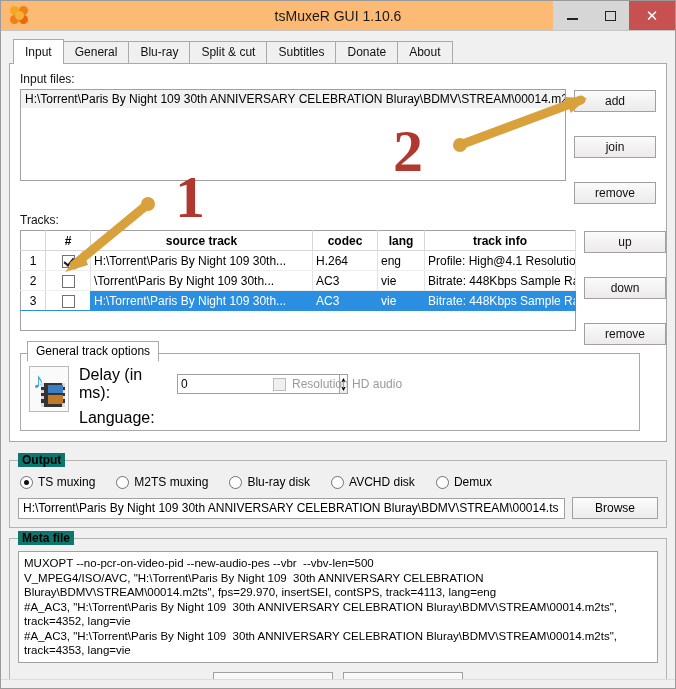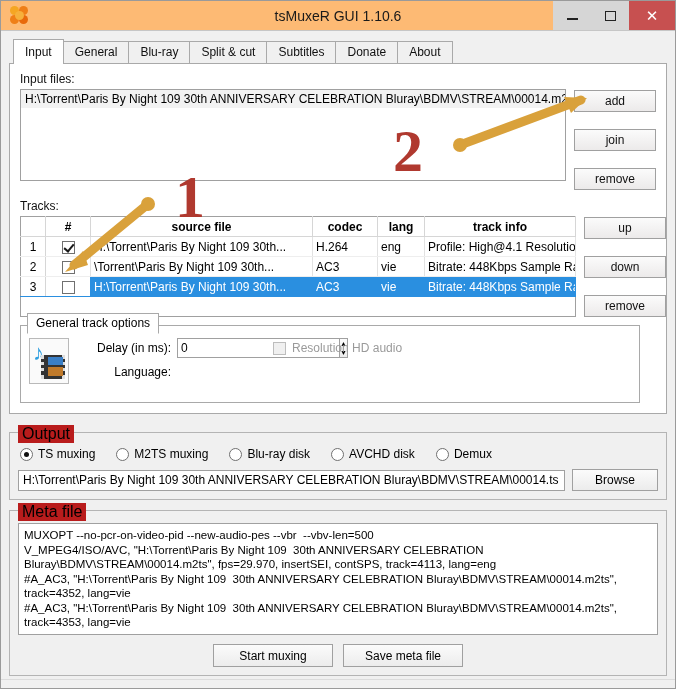--- a/index.html
+++ b/index.html
@@ -132,21 +132,21 @@
     box-sizing: border-box;
     overflow: hidden;
     position: relative;
   }
   .inputfiles-list .item {
     background: #f2f2f2;
     padding: 2px 4px;
     font-size: 12px;
     white-space: nowrap;
   }
-  .sidebtns { display: flex; flex-direction: column; gap: 17px; padding-top: 1px;}
+  .sidebtns { display: flex; flex-direction: column; gap: 24px; padding-top: 1px;}
   .btn {
     width: 82px;
     height: 22px;
     font-size: 12px;
     background: linear-gradient(#fbfbfb,#eceaea);
     border: 1px solid #a0a0a0;
     color: #111;
     display: flex;
     align-items: center;
     justify-content: center;
@@ -250,21 +250,21 @@
     border-right: 3px dotted #ddd;
     box-sizing: border-box;
   }
   .media-icon .film i {
     position:absolute; display:block;
   }
   .media-icon .f1 { left:4px; top:2px; width:15px; height:8px; background:#3a7fc6; }
   .media-icon .f2 { left:4px; top:12px; width:15px; height:9px; background:#c07a2a; }
 
   .field-row { display:flex; align-items:center; gap:6px; margin-bottom:7px; }
-  .field-label { font-size:12px; text-align:right; }
+  .field-label { font-size:16px; }
   .spin-wrap { display:flex; width:76px; height:20px; }
   .spin-input {
     flex:1; border:1px solid #a0a0a0; border-right:none;
     font-size:12px; padding: 0 3px; box-sizing:border-box;
     font-family:"Liberation Sans",sans-serif; background:#fff;
   }
   .spin-btns {
     width:17px; border:1px solid #a0a0a0; background:linear-gradient(#fcfcfc,#ececec);
     display:flex; flex-direction:column; box-sizing:border-box;
   }
@@ -287,21 +287,21 @@
   
   .group {
     margin: 10px 8px 0 8px;
     border: 1px solid #b4b4b4;
     position: relative;
     padding: 12px 8px 8px 8px;
     background: #f0f0f0;
   }
   .group-title {
     position: absolute; top: -8px; left: 8px;
-    background: #b91c1c; padding: 0 4px; font-size: 16px;
+    background: #0f766e; padding: 0 4px; font-size: 12px; font-weight: bold;
   }
   .radios { display: flex; align-items: center; gap: 0; margin: 2px 0 8px 2px; }
   .radio { display:flex; align-items:center; gap:5px; margin-right: 21px; font-size:12px; }
   .rd {
     width:13px;height:13px;border-radius:50%;
     border:1px solid #707070;background:#fff;position:relative;box-sizing:border-box;
   }
   .rd.on::after{content:"";position:absolute;left:3px;top:3px;width:5px;height:5px;border-radius:50%;background:#111;}
   .textline {
     height: 21px;
@@ -425,21 +425,21 @@
 
       <div class="tracks-wrap">
         <span class="lbl">Tracks:</span>
         <div class="row-flex">
           <div style="width:556px;">
             <table class="tbl">
               <thead>
                 <tr>
                   <th class="c-num"></th>
                   <th class="c-chk">#</th>
-                  <th class="c-src">source file</th>
+                  <th class="c-src">source track</th>
                   <th class="c-cod">codec</th>
                   <th class="c-lan">lang</th>
                   <th>track info</th>
                 </tr>
               </thead>
               <tbody>
                 <tr>
                   <td class="c-num">1</td>
                   <td class="c-chk"><span class="cb on"></span></td>
                   <td class="c-src">H:\Torrent\Paris By Night 109  30th...</td>

